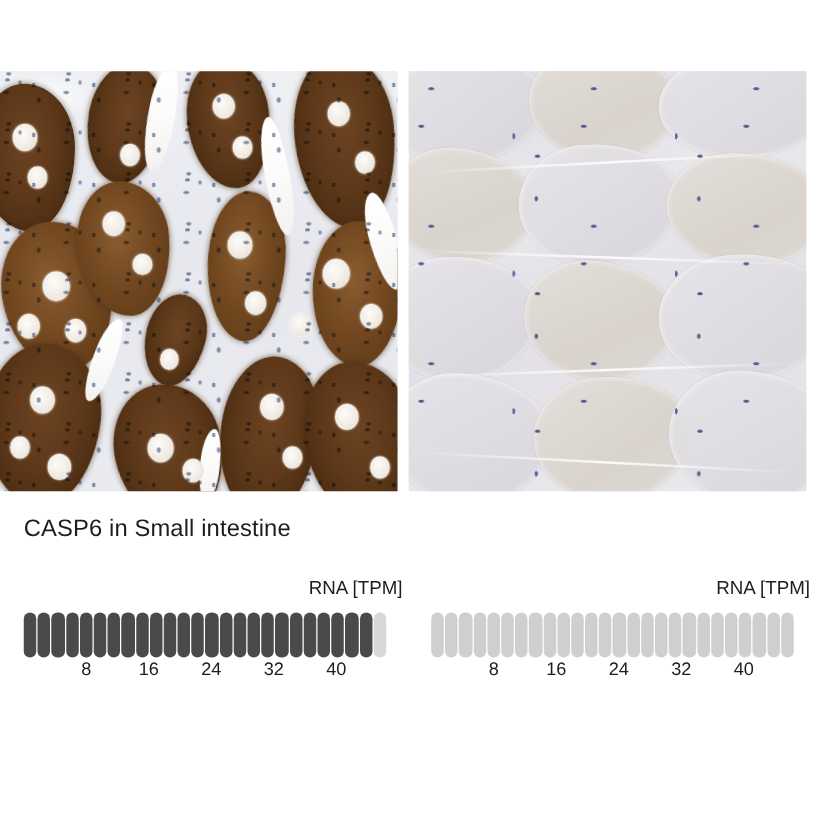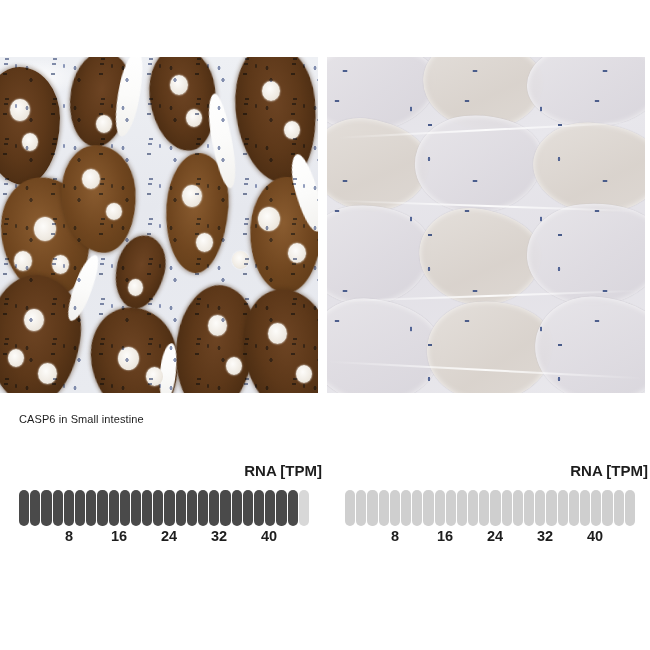--- a/index.html
+++ b/index.html
@@ -97,30 +97,30 @@
   }
   .sm-seam{
     position:absolute;
     background:linear-gradient(90deg, rgba(255,255,255,0), rgba(255,255,255,.9), rgba(255,255,255,0));
     height:1.5px;border-radius:1px;
   }
 
   
   .caption{
     position:absolute;
-    font-size:11px;
+    font-size:19px;
     color:#1d1d1d;
     letter-spacing:.1px;
     white-space:nowrap;
   }
   .caption.left{left:19px;top:413px;}
   .caption.right{left:343px;top:413px;}
 
   
-  .chart{position:absolute;width:310px;height:90px;font-weight:bold;}
+  .chart{position:absolute;width:310px;height:90px;}
   .chart.left{left:14px;top:462px;}
   .chart.right{left:340px;top:462px;}
 
   .rna-label{
     position:absolute;right:2px;top:0;
     font-size:15px;color:#1d1d1d;white-space:nowrap;
   }
   .bar-track{
     position:absolute;left:5px;top:28px;
     height:36px;width:290px;

